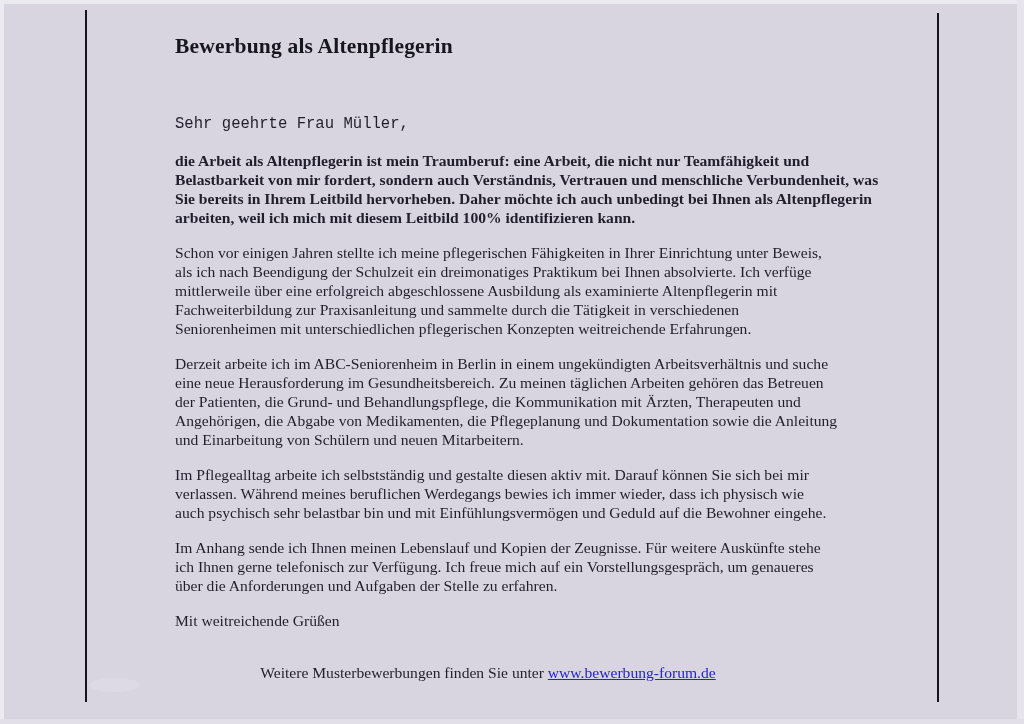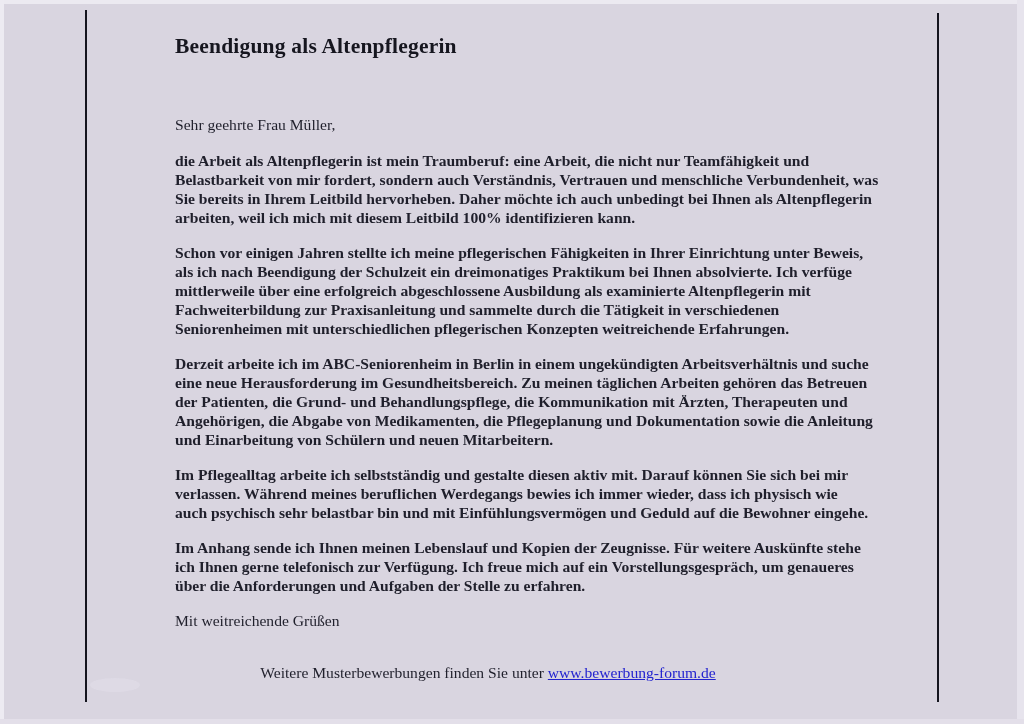--- a/index.html
+++ b/index.html
@@ -51,23 +51,23 @@
     font-weight: bold;
     letter-spacing: 0.2px;
     color: #16161f;
   }
   .content p {
     margin: 0;
     font-size: 15.6px;
     line-height: 19px;
     white-space: pre-line;
   }
-  .greeting { margin-top: 56px !important; }
+  .greeting { margin-top: 56px !important; font-family: Liberation Mono, monospace; }
   .para-1   { margin-top: 17px !important; font-weight: bold; }
-  .para-2, .para-3, .para-4, .para-5 { margin-top: 16px !important; font-weight: bold; }
+  .para-2, .para-3, .para-4, .para-5 { margin-top: 16px !important; }
   .closing  { margin-top: 16px !important; }
 
   .footer {
     position: absolute;
     left: 0;
     top: 663px;
     width: 976px;
     text-align: center;
     font-size: 15.6px;
     line-height: 19px;
@@ -84,21 +84,21 @@
   <div class="edge edge-top"></div>
   <div class="edge edge-left"></div>
   <div class="edge edge-right"></div>
   <div class="edge edge-bottom"></div>
   <div class="smudge"></div>
 
   <div class="rule rule-left" style="background: rgb(21, 21, 31);"></div>
   <div class="rule rule-right" style="background: rgb(21, 21, 31);"></div>
 
   <div class="content">
-    <h1>Beendigung als Altenpflegerin</h1>
+    <h1>Bewerbung als Altenpflegerin</h1>
     <p class="greeting">Sehr geehrte Frau Müller,</p>
     <p class="para-1">die Arbeit als Altenpflegerin ist mein Traumberuf: eine Arbeit, die nicht nur Teamfähigkeit und
 Belastbarkeit von mir fordert, sondern auch Verständnis, Vertrauen und menschliche Verbundenheit, was
 Sie bereits in Ihrem Leitbild hervorheben. Daher möchte ich auch unbedingt bei Ihnen als Altenpflegerin
 arbeiten, weil ich mich mit diesem Leitbild 100% identifizieren kann.</p>
     <p class="para-2">Schon vor einigen Jahren stellte ich meine pflegerischen Fähigkeiten in Ihrer Einrichtung unter Beweis,
 als ich nach Beendigung der Schulzeit ein dreimonatiges Praktikum bei Ihnen absolvierte. Ich verfüge
 mittlerweile über eine erfolgreich abgeschlossene Ausbildung als examinierte Altenpflegerin mit
 Fachweiterbildung zur Praxisanleitung und sammelte durch die Tätigkeit in verschiedenen
 Seniorenheimen mit unterschiedlichen pflegerischen Konzepten weitreichende Erfahrungen.</p>

